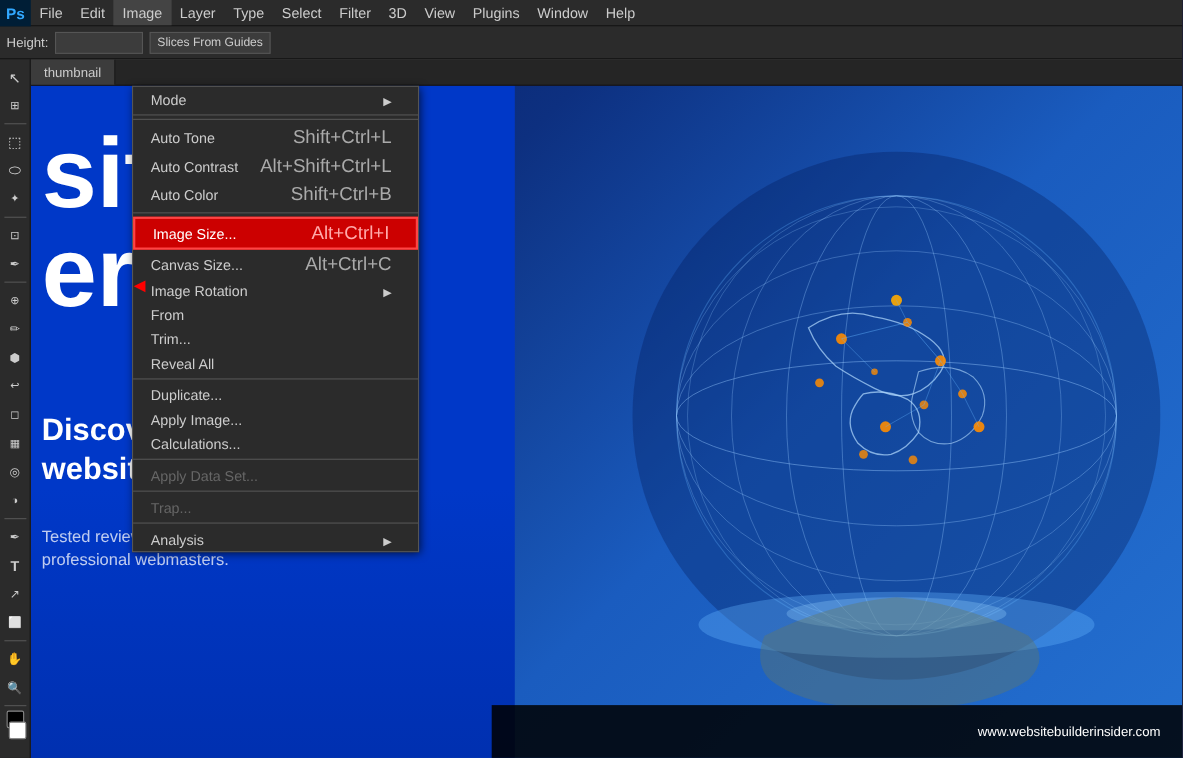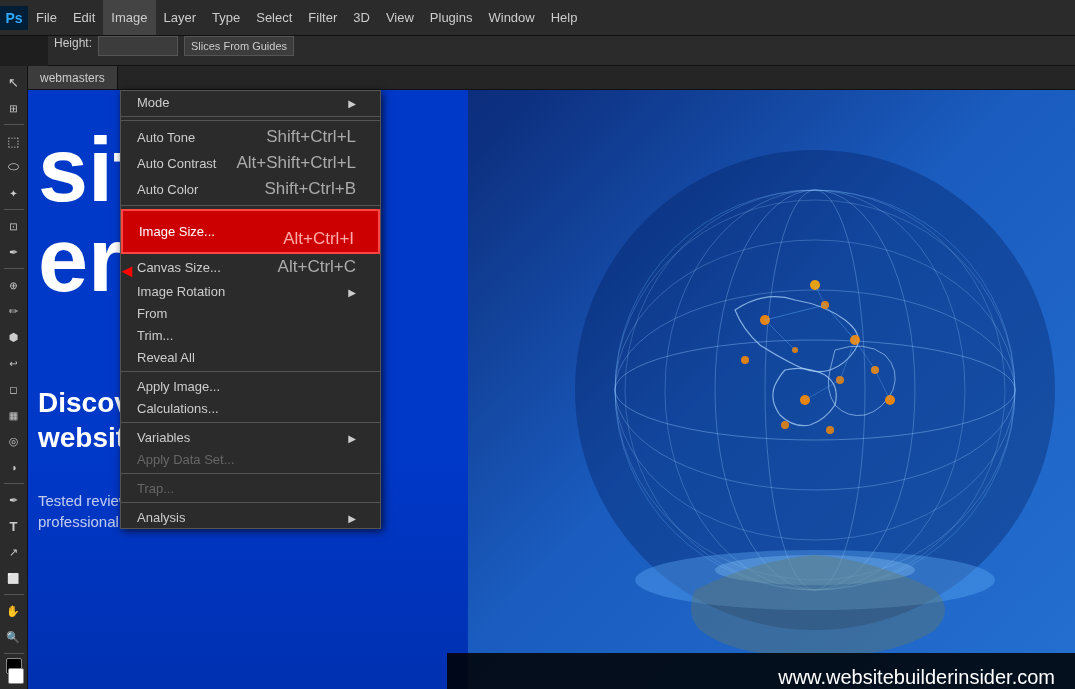--- a/index.html
+++ b/index.html
@@ -1,38 +1,38 @@
 <!DOCTYPE html>
 <html><head>
   <meta charset="utf-8">
   <style>
     * { margin: 0; padding: 0; box-sizing: border-box; }
     body { width: 1075px; height: 689px; overflow: hidden; font-family: 'Segoe UI', Arial, sans-serif; background: #1e1e1e; }
 
     
     .menu-bar {
-      display: flex; align-items: center; height: 36px;
+      display: flex; align-items: center; height: 24px;
       background: #2b2b2b; color: #ccc; font-size: 13px;
       border-bottom: 1px solid #111;
     }
     .menu-bar-logo {
       width: 28px; height: 24px; background: #001e36;
       display: flex; align-items: center; justify-content: center;
       color: #31a8ff; font-weight: bold; font-size: 14px; flex-shrink: 0;
     }
     .menu-bar-item {
       padding: 0 8px; height: 100%; display: flex; align-items: center;
       cursor: pointer; user-select: none;
     }
     .menu-bar-item.active { background: #444; }
 
     
     .options-bar {
       height: 30px; background: #2b2b2b; border-bottom: 1px solid #111;
-      display: flex; align-items: flex-start; padding: 0 6px; gap: 6px; margin-left: 48px;
+      display: flex; align-items: center; padding: 0 6px; gap: 6px;
     }
     .options-bar input {
       background: #3c3c3c; border: 1px solid #555; color: #ccc;
       height: 20px; width: 80px; font-size: 12px; padding: 0 4px;
     }
     .options-bar label { color: #ccc; font-size: 12px; }
     .options-bar button {
       background: #3c3c3c; border: 1px solid #555; color: #ccc;
       height: 20px; font-size: 11px; padding: 0 6px; cursor: pointer;
     }
@@ -104,21 +104,21 @@
     }
     .blue-panel-sub {
       position: absolute; top: 400px; left: 10px; font-size: 15px;
       color: rgba(255,255,255,0.75); z-index: 2; line-height: 1.4;
       font-family: Arial, sans-serif; width: 290px;
     }
     .black-bar {
       position: absolute; bottom: 0; left: 40%; right: 0; height: 48px;
       background: rgba(0,0,0,0.85); z-index: 2;
       display: flex; align-items: center; justify-content: flex-end;
-      padding-right: 20px; color: white; font-size: 20px;
+      padding-right: 20px; color: white; font-size: 12px;
     }
 
     
     .dropdown-overlay {
       position: absolute; top: 0; left: 0; z-index: 100;
     }
     .dropdown-menu {
       position: absolute; top: 24px; left: 92px;
       background: #2b2b2b; border: 1px solid #555;
       min-width: 220px; font-size: 13px; color: #ccc;
@@ -127,21 +127,21 @@
     .menu-item {
       display: flex; align-items: center; justify-content: space-between;
       padding: 3px 24px 3px 16px; cursor: pointer; white-space: nowrap; min-height: 22px;
     }
     .menu-item.highlighted { background: #cc0000; color: white; border: 2px solid #ff4444; }
     .menu-item.disabled { color: #666; cursor: default; }
     .menu-separator {
       height: 1px; background: #555; margin: 3px 0;
     }
     .shortcut { color: #aaa; font-size: 17px; margin-left: 20px; }
-    .menu-item.highlighted .shortcut { color: #ffaaaa; margin-top: 15px; }
+    .menu-item.highlighted .shortcut { color: #ffaaaa; }
     .arrow-right::after { content: '▶'; font-size: 10px; }
 
     
     .red-arrow {
       position: absolute; left: 90px; top: 195px;
       color: red; font-size: 18px; font-weight: bold; z-index: 101;
     }
 
     
     .globe-svg {
@@ -204,21 +204,21 @@
     <div class="tool-btn" style="font-size:11px;">✋</div>
     <div class="tool-btn" style="font-size:11px;">🔍</div>
     <div class="tool-divider"></div>
     <div class="tool-btn" style="width:16px;height:16px;background:#000;border:1px solid #888;margin-bottom:2px;"></div>
     <div class="tool-btn" style="width:16px;height:16px;background:#fff;border:1px solid #888;margin-top:-10px;margin-left:4px;"></div>
   </div>
 
   <div class="canvas-area">
 
     <div class="tab-bar">
-      <div class="tab">webmasters</div>
+      <div class="tab">thumbnail</div>
     </div>
 
     <div class="canvas-content">
       <div class="bg-image">
 
         <svg class="globe-svg" viewBox="0 0 580 580" xmlns="http://www.w3.org/2000/svg">
 
           <circle cx="340" cy="280" r="240" fill="rgba(0,20,80,0.3)"></circle>
 
           <circle cx="340" cy="280" r="200" fill="none" stroke="rgba(100,180,255,0.3)" stroke-width="1"></circle>
@@ -317,30 +317,29 @@
           <span>From</span>
         </div>
         <div class="menu-item">
           <span>Trim...</span>
         </div>
         <div class="menu-item">
           <span>Reveal All</span>
         </div>
         <div class="menu-separator"></div>
         <div class="menu-item">
+          <span>Duplicate...</span>
+        </div>
+        <div class="menu-item">
           <span>Apply Image...</span>
         </div>
         <div class="menu-item">
           <span>Calculations...</span>
         </div>
         <div class="menu-separator"></div>
-        <div class="menu-item">
-          <span>Variables</span>
-          <span class="arrow-right"></span>
-        </div>
         <div class="menu-item disabled">
           <span>Apply Data Set...</span>
         </div>
         <div class="menu-separator"></div>
         <div class="menu-item disabled">
           <span>Trap...</span>
         </div>
         <div class="menu-separator"></div>
         <div class="menu-item">
           <span>Analysis</span>

